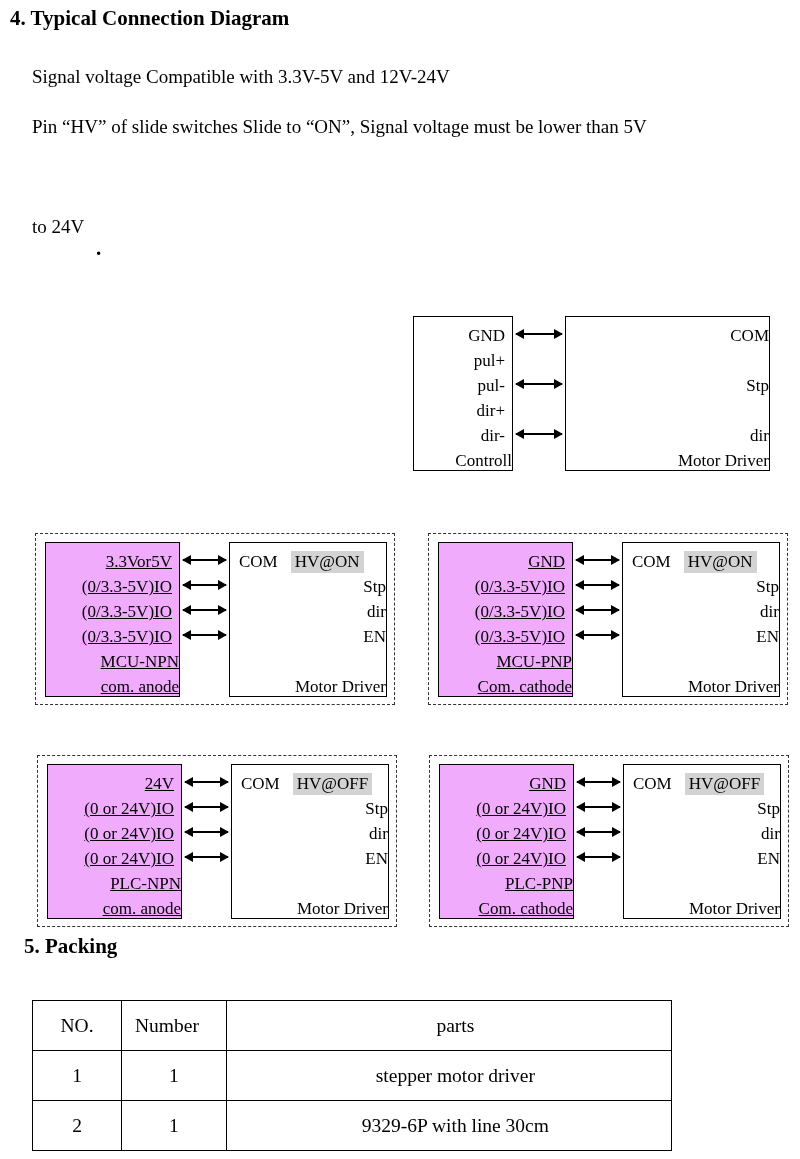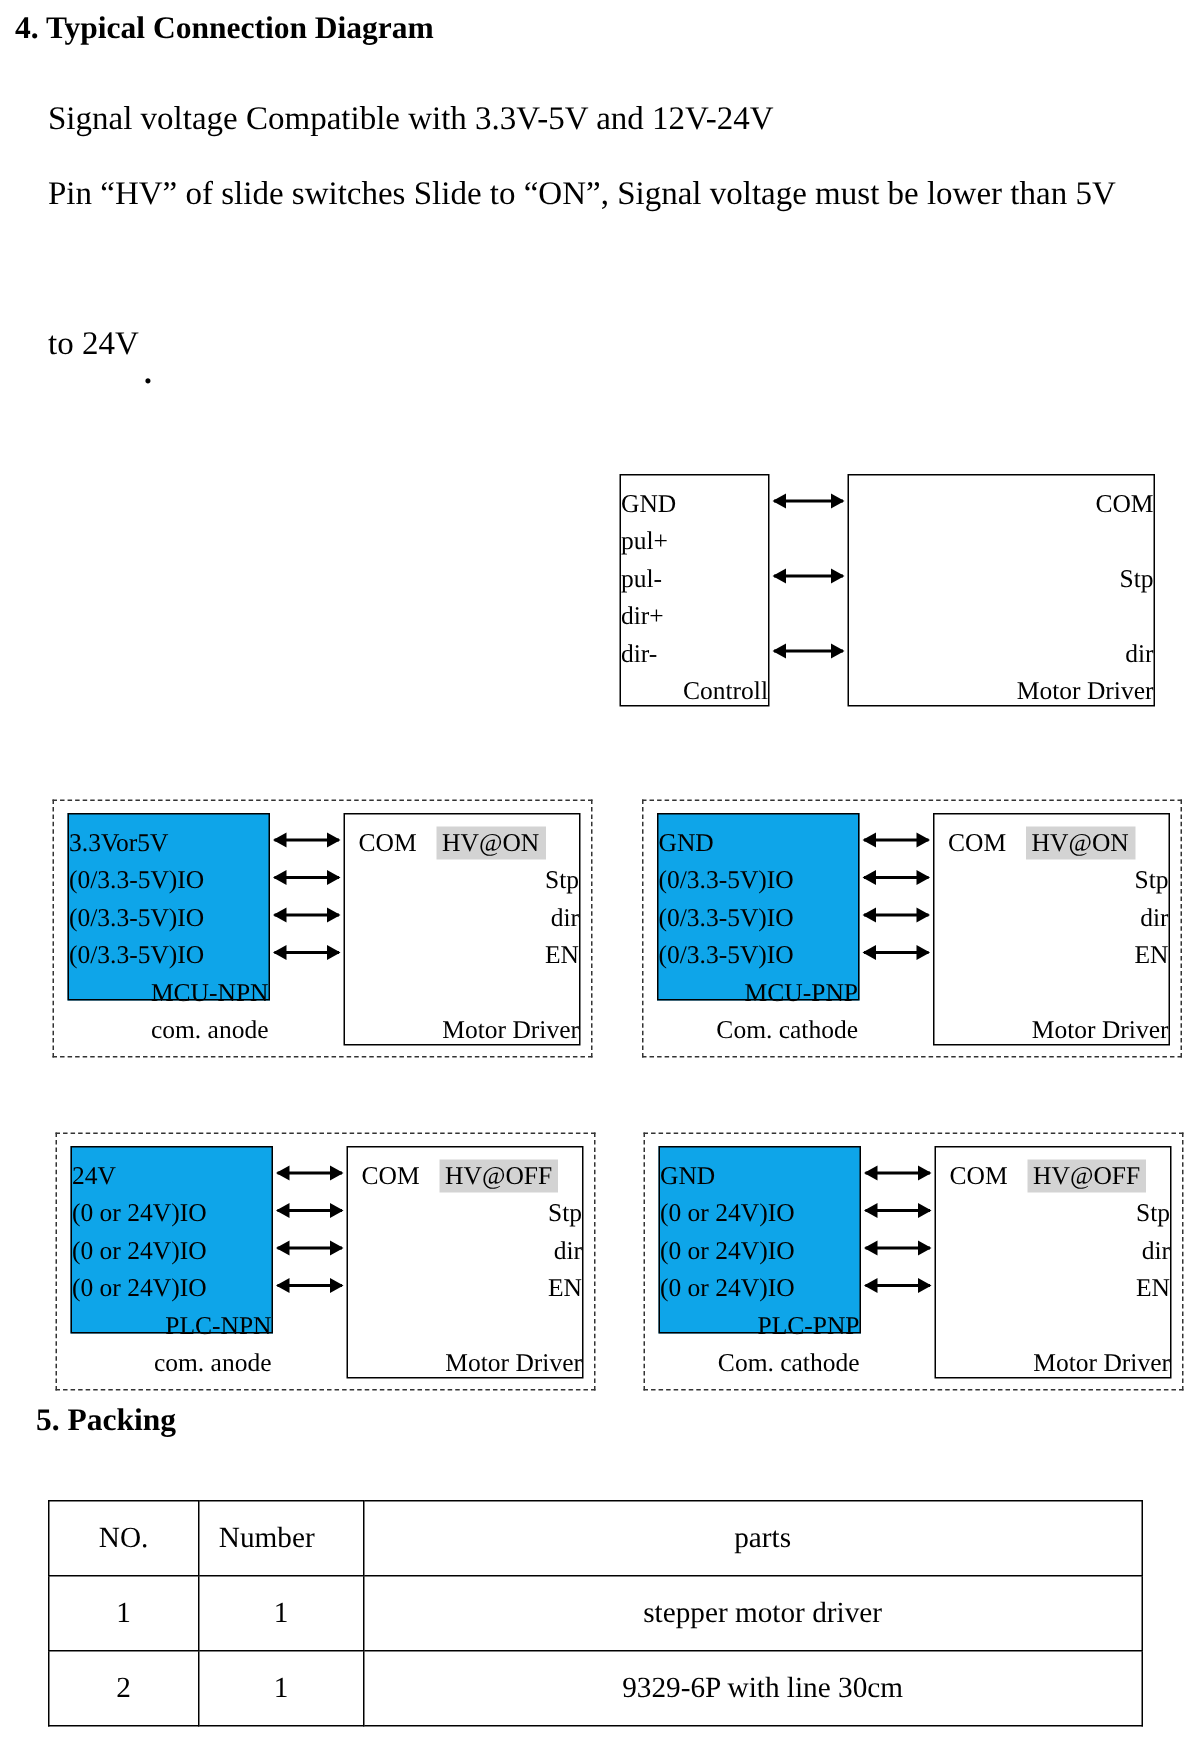--- a/index.html
+++ b/index.html
@@ -11,37 +11,37 @@
     background: #ffffff;
     color: #000000;
     font-family: "Liberation Serif", "DejaVu Serif", serif;
     overflow: hidden;
   }
 
   .heading { position: absolute; font-size: 21px; font-weight: bold; white-space: nowrap; }
   .h4 { left: 10px; top: 6px; }
   .h5 { left: 24px; top: 934px; }
 
-  .para { position: absolute; left: 32px; font-size: 22px; white-space: nowrap; }
+  .para { position: absolute; left: 32px; font-size: 19px; white-space: nowrap; }
   .p0 { top: 66px; }
   .p1 { top: 116px; }
   .p2 { top: 166px; }
   .p3 { top: 216px; }
   .stray-period { position: absolute; left: 96px; top: 236px; font-size: 21px; font-weight: bold; }
 
   
   .sbox {
     position: absolute;
     border: 1.5px solid #000;
     background: #fff;
     padding-top: 6px;
     font-size: 17px;
   }
   .pin { height: 25px; line-height: 25px; white-space: nowrap; }
-  .pin.r { padding-right: 7px; }
+  .pin.r { text-align: right; padding-right: 7px; }
   .pin.l { text-align: right; padding-left: 9px; }
 
   
   .arrow { position: absolute; left: 2px; right: 2px; height: 2px; background: #000; }
   .arrow::before, .arrow::after {
     content: ""; position: absolute; top: -4px; width: 0; height: 0;
     border-top: 5px solid transparent; border-bottom: 5px solid transparent;
   }
   .arrow::before { left: -1px; border-right: 9px solid #000; }
   .arrow::after  { right: -1px; border-left: 9px solid #000; }
@@ -51,31 +51,31 @@
   .drv-box  { left: 565px; top: 316px; width: 205px; height: 155px; }
   .top-arrows { position: absolute; left: 514px; top: 316px; width: 50px; height: 155px; }
   .ta0 { top: 17px; } .ta1 { top: 67px; } .ta2 { top: 117px; }
 
   
   .diagram { position: absolute; width: 360px; height: 172px; border: 1.2px dashed #333; }
   .dg0 { left: 35px;  top: 533px; }
   .dg1 { left: 428px; top: 533px; }
   .dg2 { left: 37px;  top: 755px; }
   .dg3 { left: 429px; top: 755px; }
-  .diagram .lbox { position: absolute; left: 9px;   top: 8px; width: 135px; height: 125px; border: 1.5px solid #000; padding-top: 6px; font-size: 17px; background: #0ea5e9; }
+  .diagram .lbox { position: absolute; left: 9px;   top: 8px; width: 135px; height: 155px; border: 1.5px solid #000; padding-top: 6px; font-size: 17px; background: #f0abfc; text-decoration: underline; }
   .diagram .rbox { position: absolute; left: 193px; top: 8px; width: 158px; height: 155px; border: 1.5px solid #000; padding-top: 6px; font-size: 17px; background: #fff; }
   .diagram .arrows { position: absolute; left: 145px; top: 8px; width: 47px; height: 155px; }
   .a0 { top: 17px; } .a1 { top: 42px; } .a2 { top: 67px; } .a3 { top: 92px; }
 
   .driver-label { margin-top: 25px; }
   .com-row { display: flex; align-items: center; gap: 13px; }
   .hv-badge { background: #d3d3d3; font-weight: normal; padding: 0 4px; height: 22px; line-height: 22px; }
 
   
-  .packing-table { position: absolute; left: 32px; top: 1000px; width: 730px; border-collapse: collapse; font-size: 19.5px; }
+  .packing-table { position: absolute; left: 32px; top: 1000px; width: 640px; border-collapse: collapse; font-size: 19.5px; }
   .packing-table td { border: 1.5px solid #000; height: 50px; vertical-align: middle; }
   .td-no    { width: 100px; text-align: center; }
   .td-num   { width: 110px; text-align: center; }
   .td-parts { width: 520px; text-align: center; padding-left: 13px; }
   .hdr-num  { text-align: left; padding-left: 13px; }
 </style>
 </head>
 <body>
 
 <div class="page">

